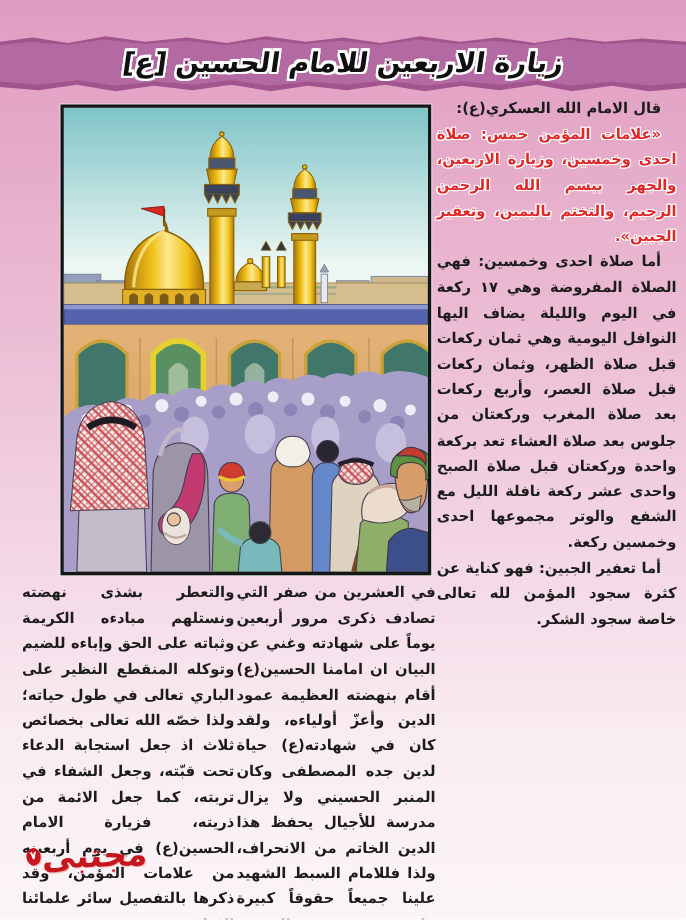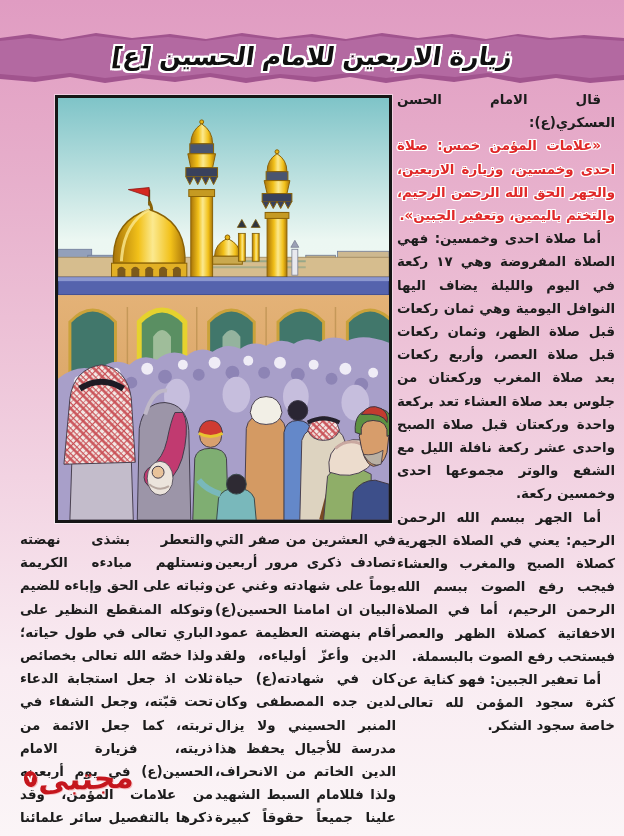--- a/index.html
+++ b/index.html
@@ -268,24 +268,23 @@
       </g>
       <g stroke="#3a4a4c" stroke-width="1">
         <path d="M160,424 l2,-22 q4,-10 18,-10 q14,0 18,10 l2,22 z" fill="#79b8bb"></path>
         <circle cx="180" cy="388" r="10" fill="#2e2a33"></circle>
         <path d="M164,398 q-14,-4 -22,-14" stroke="#79b8bb" stroke-width="6" fill="none"></path>
       </g>
     </svg>
   </div>
 
   <div class="col col-right">
-    <p>قال الامام الحسن العسكري(ع):</p>
-    <p class="quote">«علامات المؤمن خمس: صلاة احدى وخمسين، وزيارة الاربعين، والجهر الحق الله الرحمن الرحيم، والتختم باليمين، وتعفير الجبين».</p>
+    <p>قال الامام الله العسكري(ع):</p>
+    <p class="quote">«علامات المؤمن خمس: صلاة احدى وخمسين، وزيارة الاربعين، والجهر ببسم الله الرحمن الرحيم، والتختم باليمين، وتعفير الجبين».</p>
     <p>أما صلاة احدى وخمسين: فهي الصلاة المفروضة وهي ١٧ ركعة في اليوم والليلة يضاف اليها النوافل اليومية وهي ثمان ركعات قبل صلاة الظهر، وثمان ركعات قبل صلاة العصر، وأربع ركعات بعد صلاة المغرب وركعتان من جلوس بعد صلاة العشاء تعد بركعة واحدة وركعتان قبل صلاة الصبح واحدى عشر ركعة نافلة الليل مع الشفع والوتر مجموعها احدى وخمسين ركعة.</p>
-    <p>أما الجهر ببسم الله الرحمن الرحيم: يعني في الصلاة الجهرية كصلاة الصبح والمغرب والعشاء فيجب رفع الصوت ببسم الله الرحمن الرحيم، أما في الصلاة الاخفاتية كصلاة الظهر والعصر فيستحب رفع الصوت بالبسملة.</p>
     <p>أما تعفير الجبين: فهو كناية عن كثرة سجود المؤمن لله تعالى خاصة سجود الشكر.</p>
 
   </div>
 
   <div class="col col-mid">
     <p class="flow">في العشرين من صفر التي تصادف ذكرى مرور أربعين يوماً على شهادته وغني عن البيان ان امامنا الحسين(ع) أقام بنهضته العظيمة عمود الدين وأعزّ أولياءه، ولقد كان في شهادته(ع) حياة لدين جده المصطفى وكان المنبر الحسيني ولا يزال مدرسة للأجيال يحفظ هذا الدين الخاتم من الانحراف، ولذا فللامام السبط الشهيد علينا جميعاً حقوقاً كبيرة فلنؤد بعض هذه الحقوق بزيارته</p>
   </div>
 
   <div class="col col-left">
     <p class="flow">والتعطر بشذى نهضته ونستلهم مبادءه الكريمة وثباته على الحق وإباءه للضيم وتوكله المنقطع النظير على الباري تعالى في طول حياته؛ ولذا خصّه الله تعالى بخصائص ثلاث اذ جعل استجابة الدعاء تحت قبّته، وجعل الشفاء في تربته، كما جعل الائمة من ذريته، فزيارة الامام الحسين(ع) في يوم أربعينه من علامات المؤمن، وقد ذكرها بالتفصيل سائر علمائنا الاعلام.</p>

